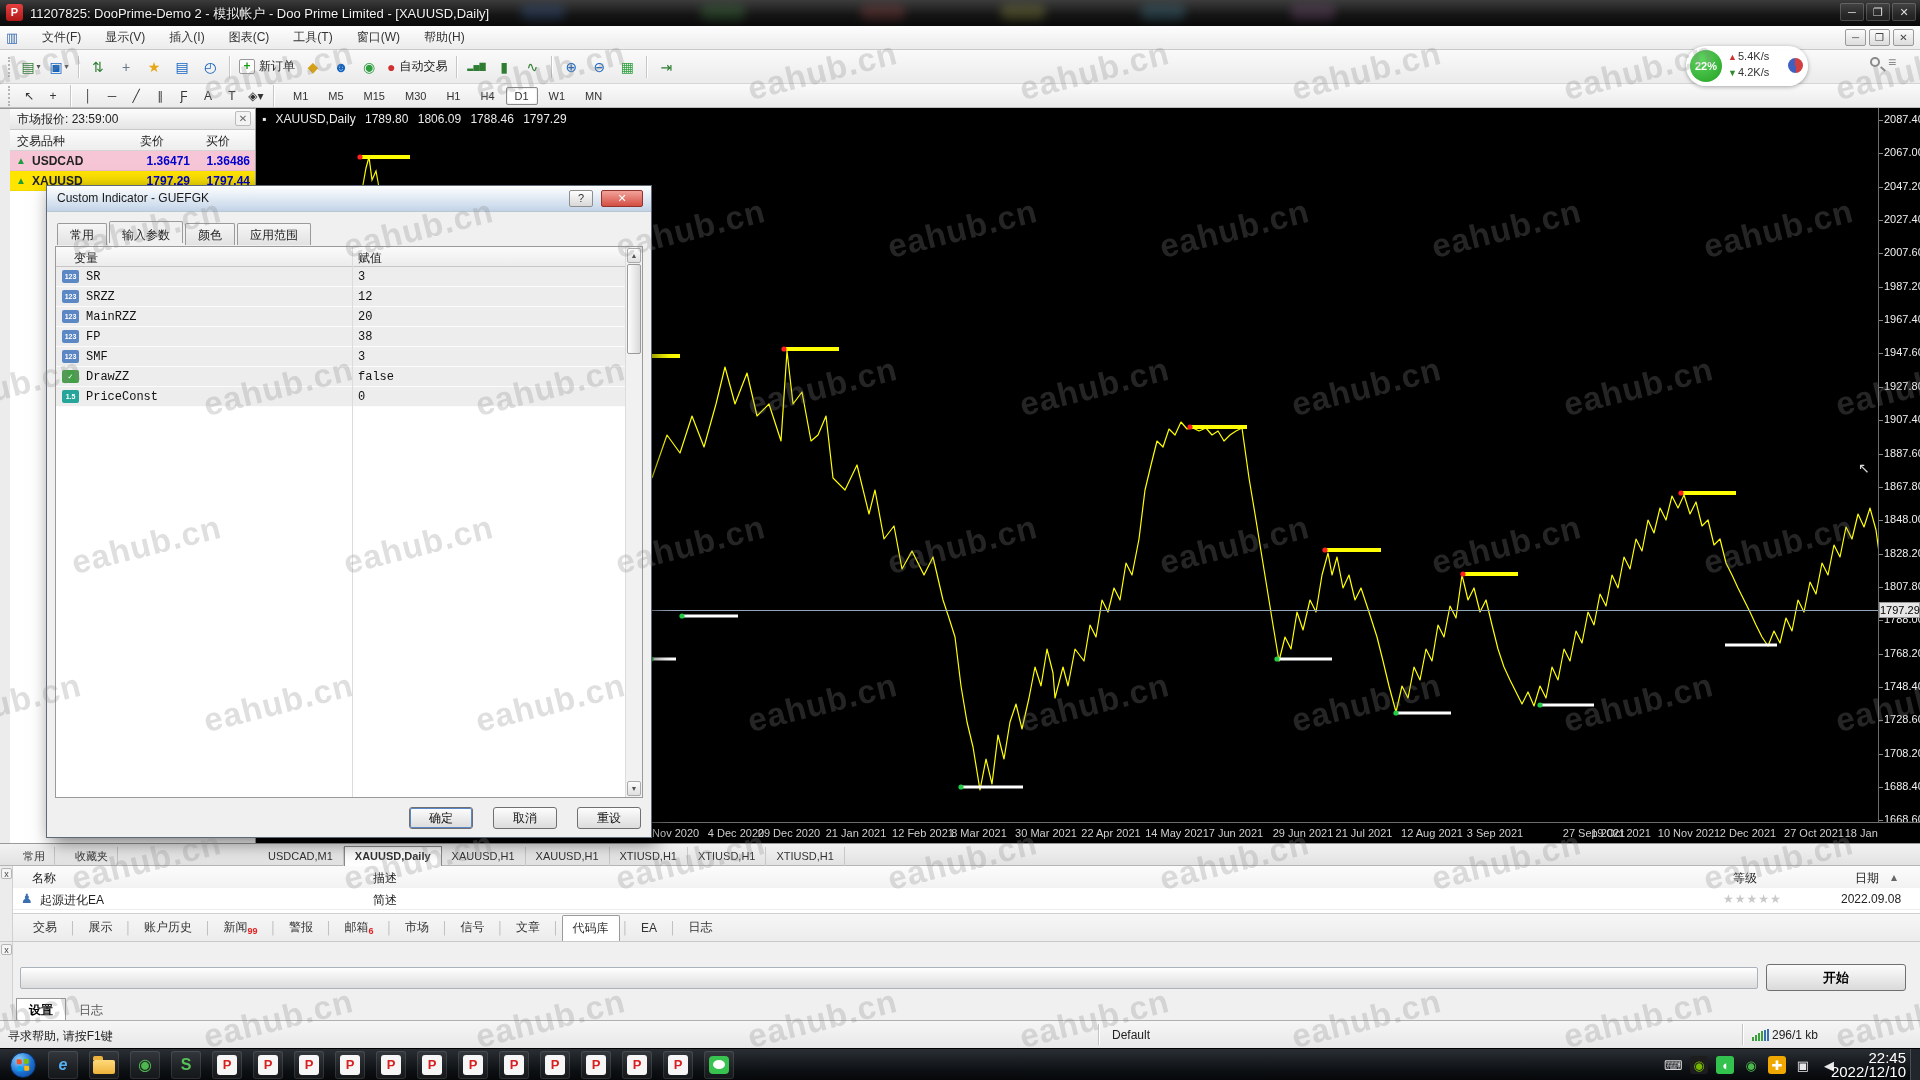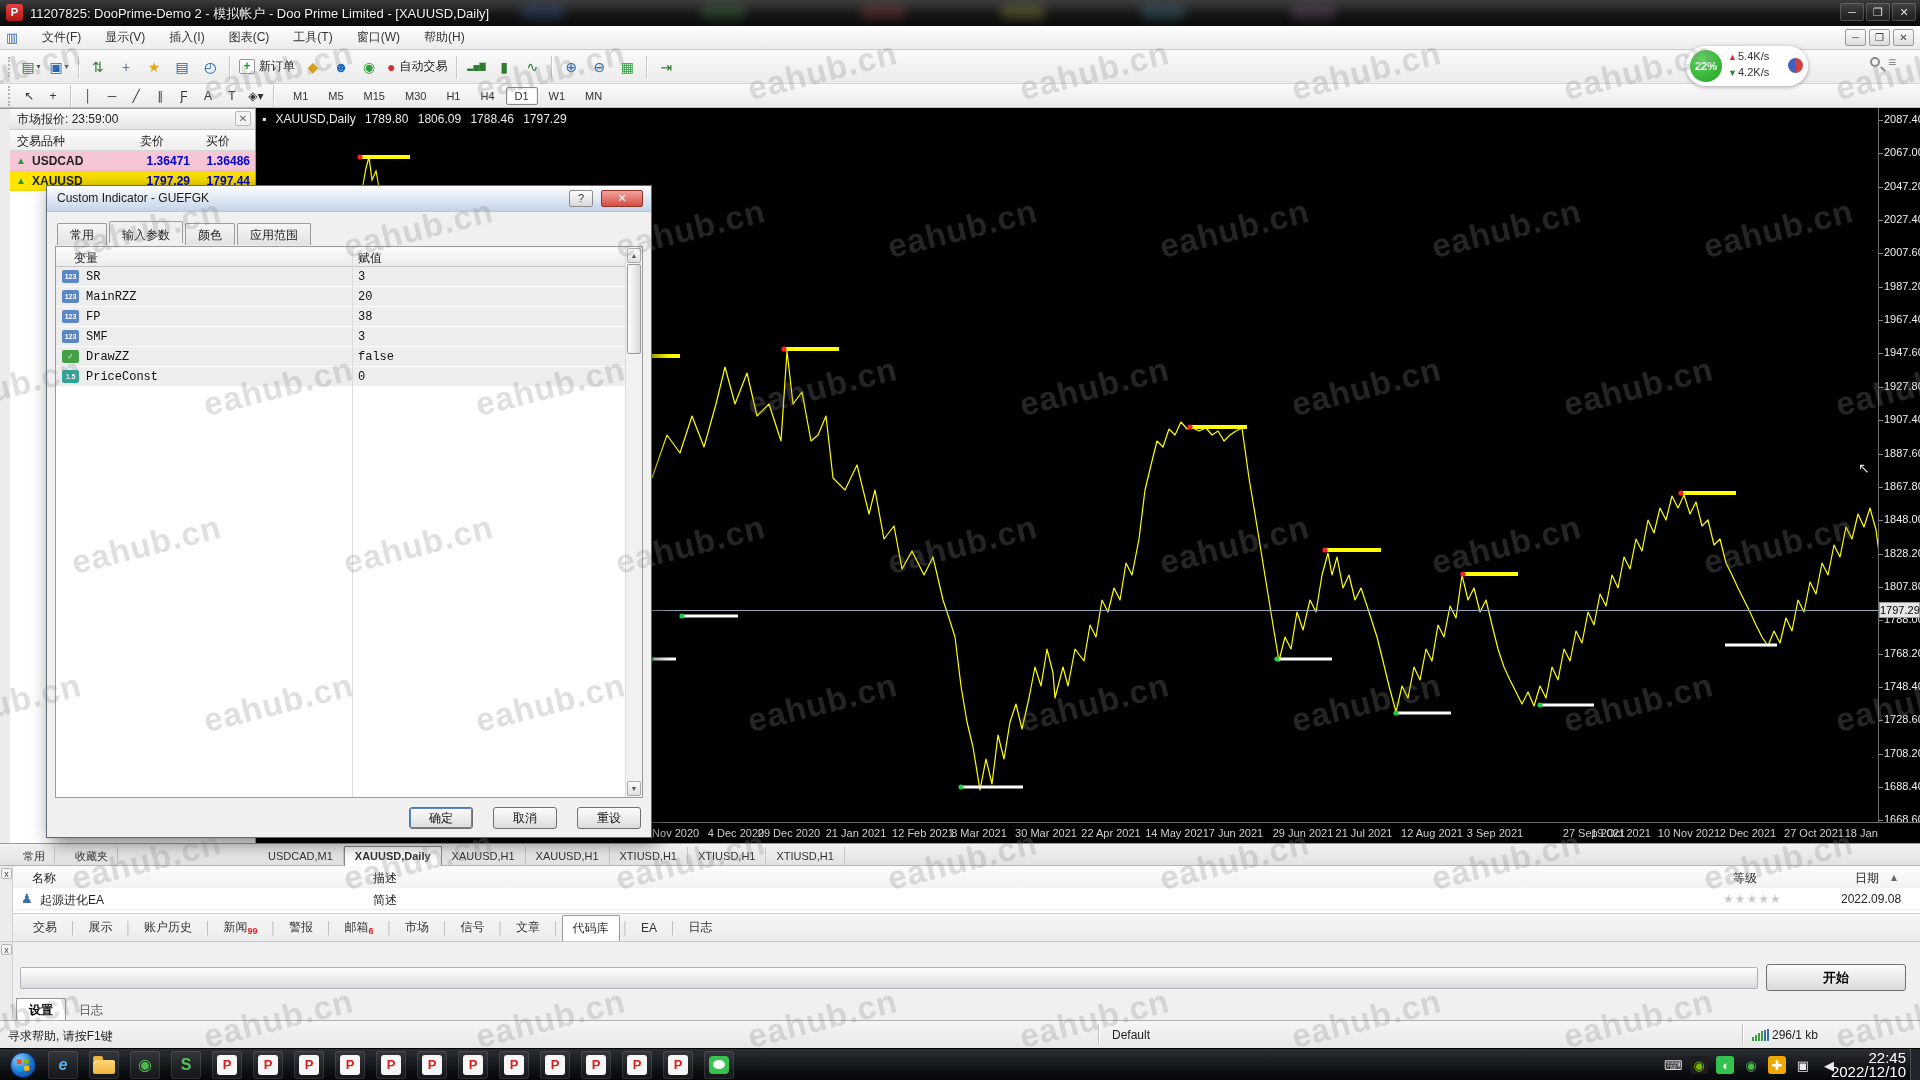--- a/index.html
+++ b/index.html
@@ -620,20 +620,25 @@
     <div id="dbox">
       <div class="thead">
         <span style="left:18px">变量</span>
         <span style="left:302px">赋值</span>
       </div>
       <div id="param-rows">
           <div class="prow">
             <div class="picon" style="background: rgb(91, 135, 197);">123</div>
             <div class="pname">SR</div>
             <div class="pval">3</div>
+          </div>
+          <div class="prow">
+            <div class="picon" style="background: rgb(91, 135, 197);">123</div>
+            <div class="pname">SRZZ</div>
+            <div class="pval">12</div>
           </div>
           <div class="prow">
             <div class="picon" style="background: rgb(91, 135, 197);">123</div>
             <div class="pname">MainRZZ</div>
             <div class="pval">20</div>
           </div>
           <div class="prow">
             <div class="picon" style="background: rgb(91, 135, 197);">123</div>
             <div class="pname">FP</div>
             <div class="pval">38</div>

